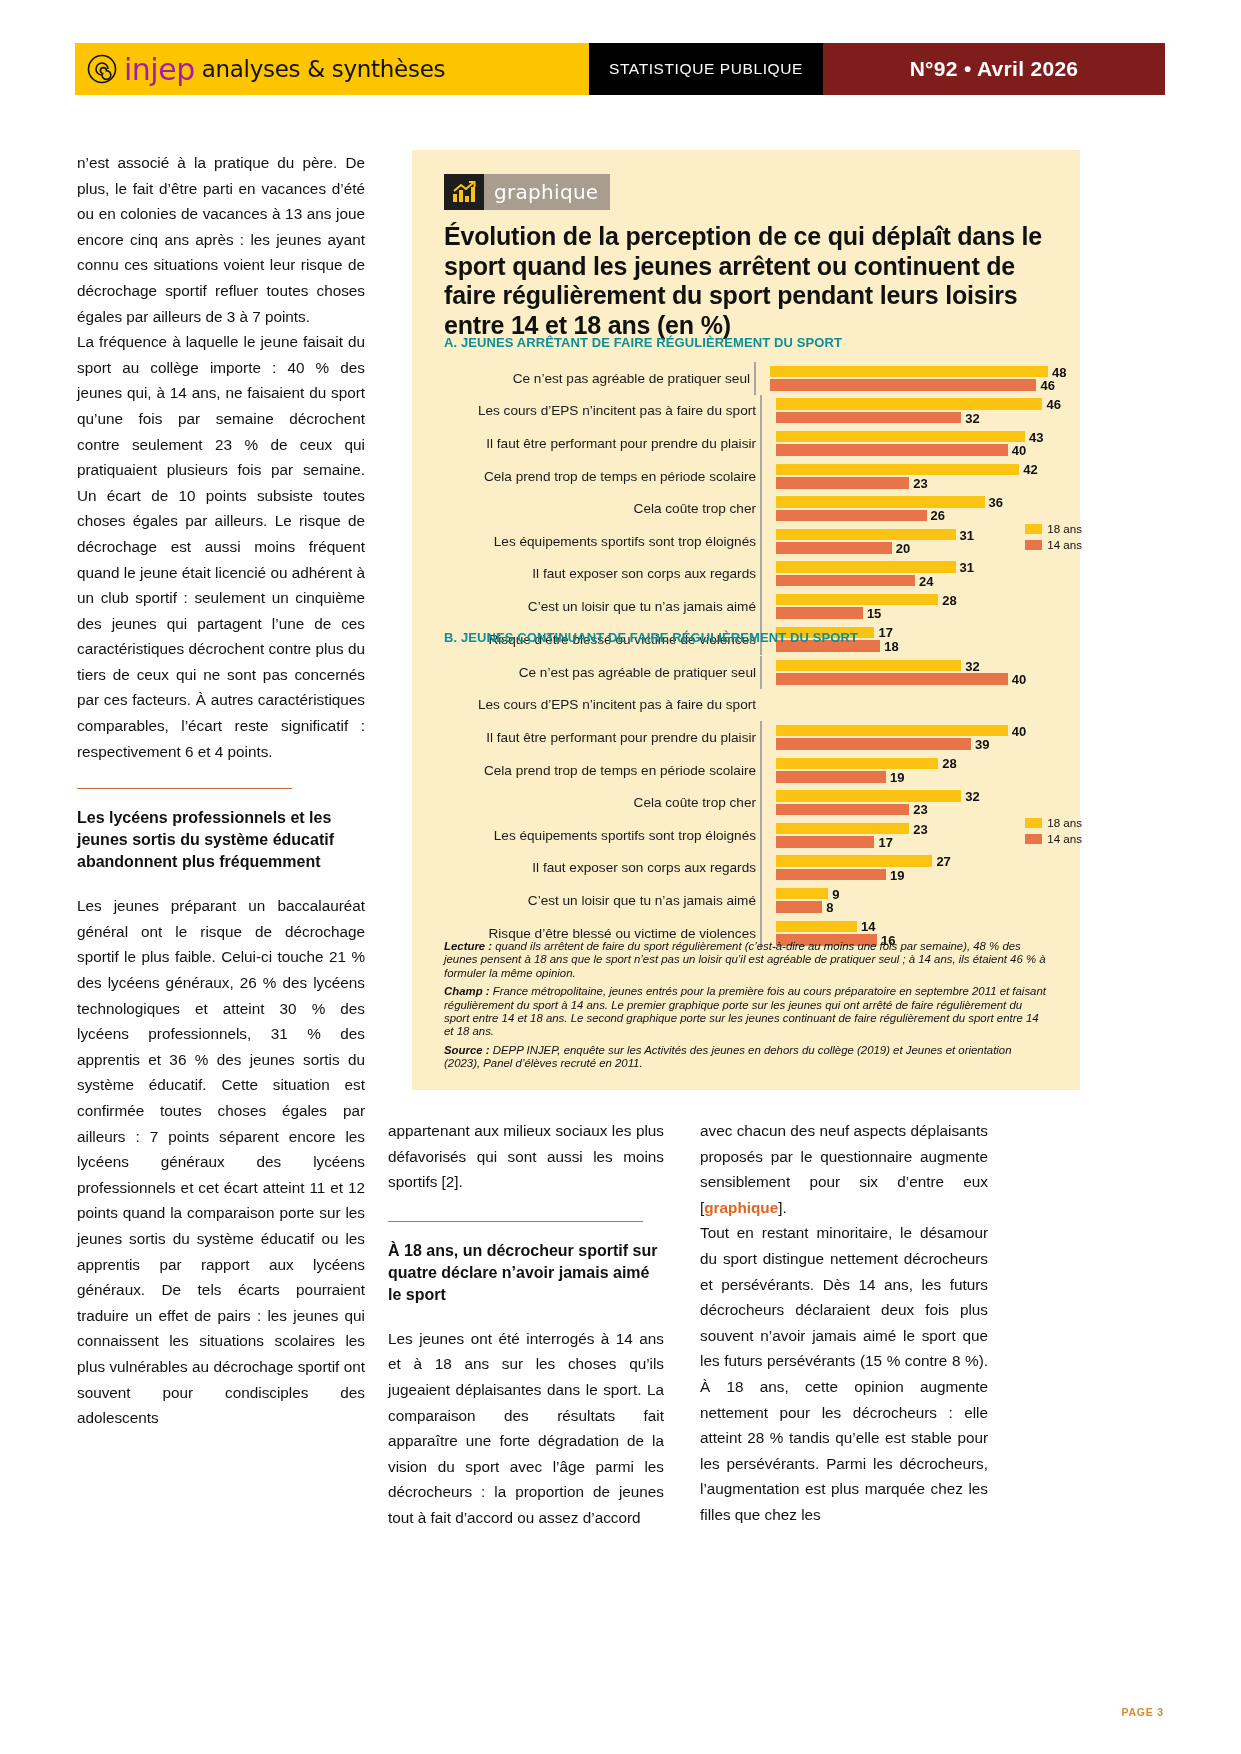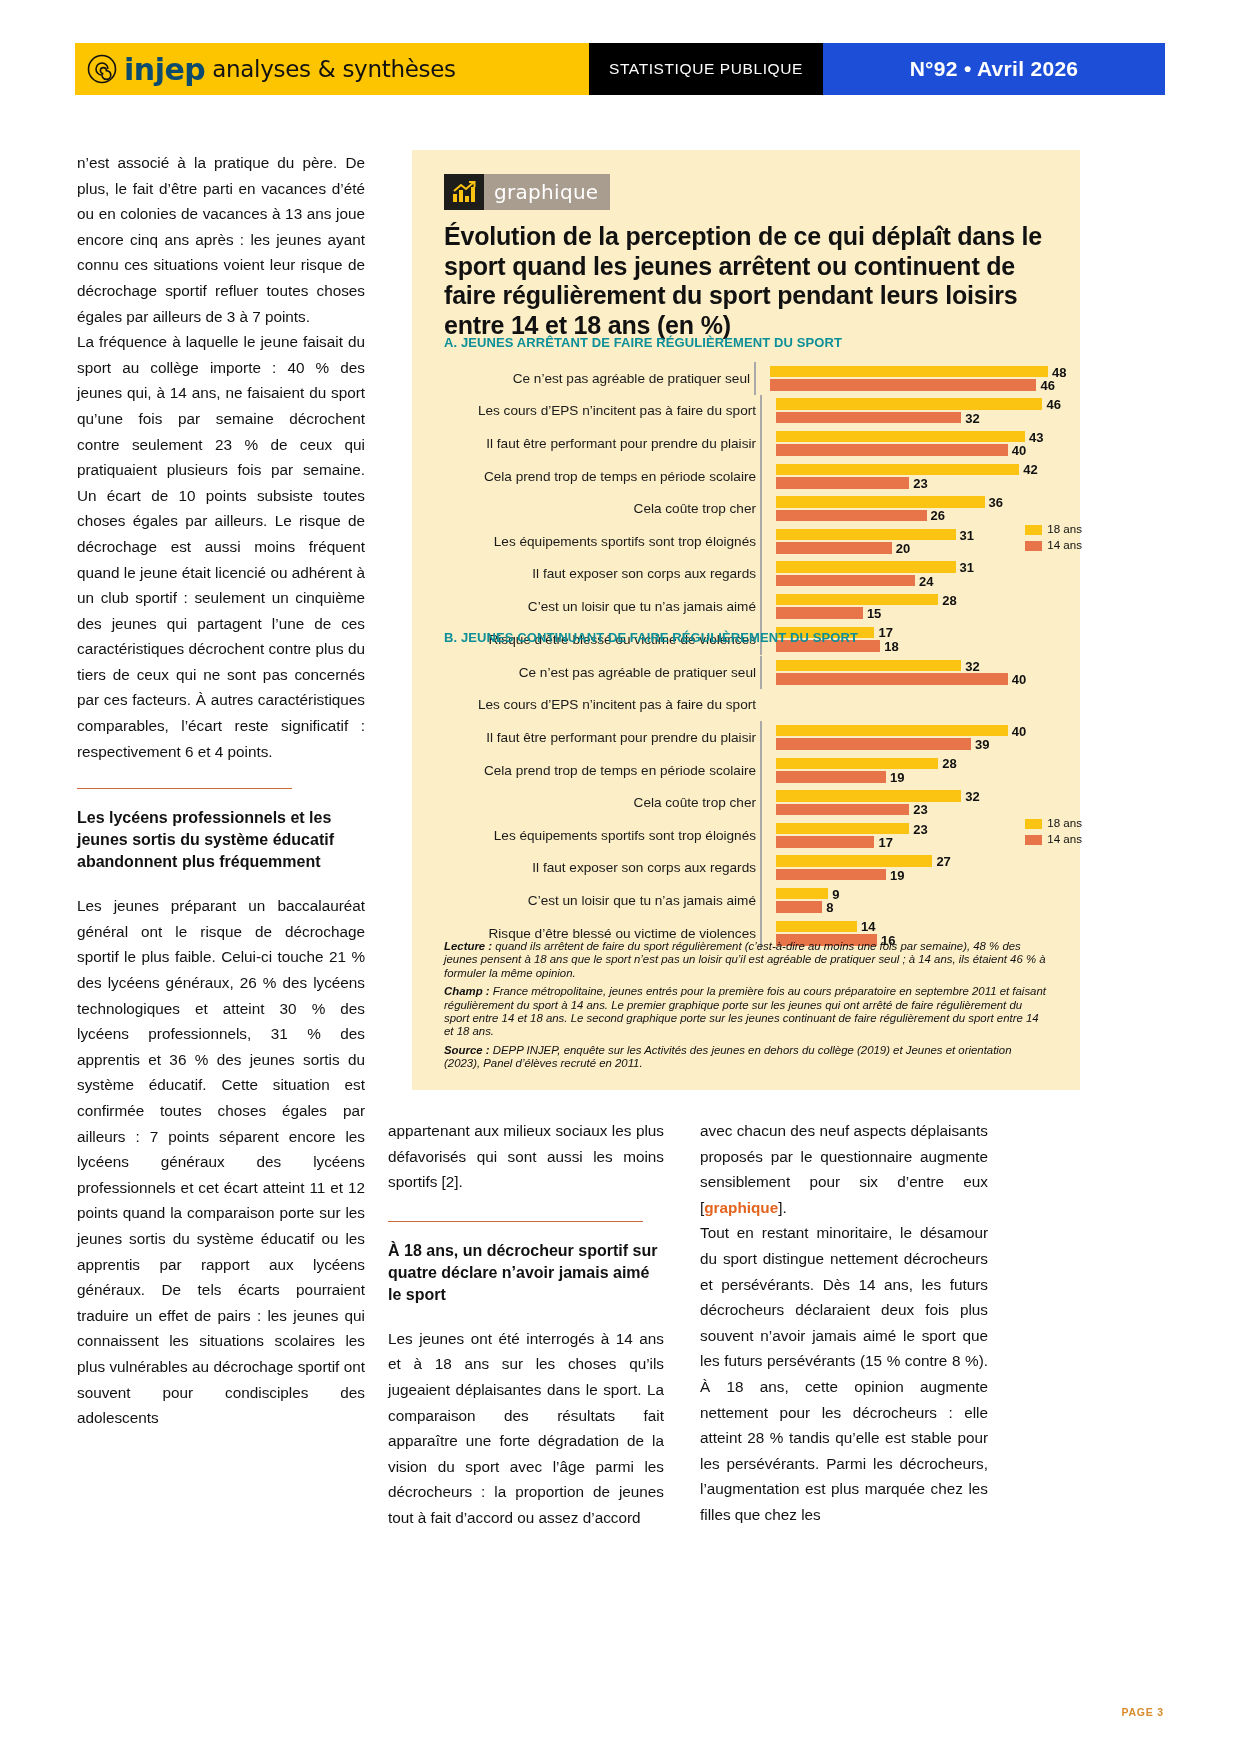--- a/index.html
+++ b/index.html
@@ -10,24 +10,24 @@
     font-family:"Liberation Sans", sans-serif;
     color:#1a1a1a;
     position:relative;
     overflow:hidden;
   }
 
   
   .header { position:absolute; left:75px; top:43px; width:1090px; height:52px; display:flex; }
   .hdr-yellow { background:#fdc500; width:514px; display:flex; align-items:center; padding-left:12px; }
   .hdr-black  { background:#000000; width:234px; display:flex; align-items:center; justify-content:center; }
-  .hdr-teal   { background:#1d4ed8; flex:1; display:flex; align-items:center; justify-content:center; }
+  .hdr-teal   { background:#7f1d1d; flex:1; display:flex; align-items:center; justify-content:center; }
   .logo-wrap { display:flex; align-items:center; gap:7px; }
   .logo-mark { width:30px; height:30px; }
-  .logo-injep { font-size:30px; font-weight:bold; letter-spacing:-0.5px; color:#0c4a6e; font-family:"DejaVu Sans", sans-serif; }
+  .logo-injep { font-size:30px; font-weight:normal; letter-spacing:-0.5px; color:#a21caf; font-family:"DejaVu Sans", sans-serif; }
   .logo-sub { font-size:23px; color:#111; font-family:"DejaVu Sans", sans-serif; letter-spacing:-0.3px; }
   .hdr-black span { color:#fff; font-size:15.5px; letter-spacing:0.6px; }
   .hdr-teal span  { color:#fff; font-size:21px; font-weight:bold; letter-spacing:0.3px; }
 
   
   .col-left { position:absolute; left:77px; top:150px; width:288px; }
   .col-left p, .col-mid p, .col-right p {
     margin:0 0 0 0; font-size:15.3px; line-height:25.6px; text-align:justify;
     font-family:"Liberation Sans", sans-serif; color:#111;
     hyphens:auto;
@@ -70,21 +70,21 @@
   .bar { height:11.5px; position:relative; }
   .bar .fill { height:100%; }
   .bar18 .fill { background:#fbc412; }
   .bar14 .fill { background:#e8744a; }
   .bar .val { position:absolute; top:50%; transform:translateY(-50%); left:100%;
               margin-left:4px; font-size:13px; font-weight:bold; color:#111; white-space:nowrap; }
 
   .legend { position:absolute; right:-2px; display:flex; flex-direction:column; gap:3px; }
   #legendA { top:372px; }
   #legendB { top:666px; }
-  .legend .item { display:flex; align-items:flex-end; gap:5px; }
+  .legend .item { display:flex; align-items:center; gap:5px; }
   .legend .sw { width:17px; height:10px; }
   .legend .sw18 { background:#fbc412; }
   .legend .sw14 { background:#e8744a; }
   .legend .txt { font-size:11.6px; color:#111; }
 
   
   .notes { position:absolute; left:32px; top:790px; width:604px;
            font-size:11.4px; line-height:13.4px; font-style:italic; color:#111; }
   .notes b { font-style:italic; font-weight:bold; }
   .notes p { margin:0 0 5px 0; }

